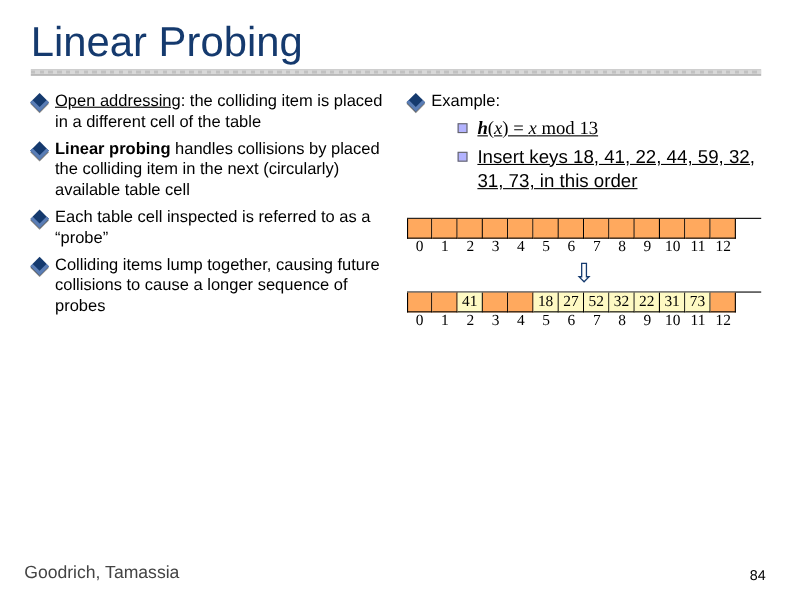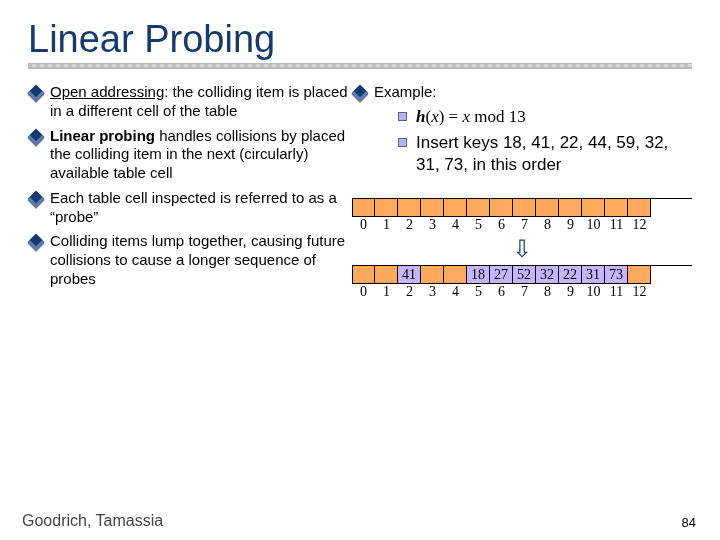--- a/index.html
+++ b/index.html
@@ -26,21 +26,21 @@
   .title-rule {
     height: 6px;
     border-top: 1px solid #666;
     border-bottom: 2px solid #666;
     background: repeating-linear-gradient(90deg,#777 0 4px,#aaa 4px 8px);
     opacity: .45;
     margin-bottom: 14px;
   }
   .cols {
     display: flex;
-    gap: 4px;
+    gap: 22px;
   }
   .left { flex: 0 0 320px; }
   .right { flex: 1; }
   ul.bul1 { list-style: none; padding: 0; margin: 0; }
   ul.bul1 > li {
     position: relative;
     padding-left: 22px;
     font-size: 15px;
     line-height: 1.25;
     margin-bottom: 6px;
@@ -48,21 +48,21 @@
   .big > li { font-size: 20px; }
   ul.bul1 > li::before {
     content: "";
     position: absolute;
     left: 2px; top: 4px;
     width: 12px; height: 12px;
     background: #153a6e;
     transform: rotate(45deg);
     box-shadow: inset -3px -3px 0 #5a7db5, 1px 1px 0 #888;
   }
-  .sub { list-style: none; padding: 0 0 0 24px; margin: 4px 0 12px 0; }
+  .sub { list-style: none; padding: 0 0 0 24px; margin: 4px 0 12px 0; text-decoration: underline; }
   .sub > li {
     position: relative;
     padding-left: 18px;
     font-size: 17px;
     line-height: 1.3;
     margin-bottom: 4px;
   }
   .sub > li::before {
     content: "";
     position: absolute;
@@ -83,21 +83,21 @@
   }
   .tbl {
     display: flex;
   }
   .cell {
     width: 23px; height: 18px;
     border-right: 1px solid #000;
     border-bottom: 1px solid #000;
     display: flex; align-items: center; justify-content: center;
     font-size: 14px;
-    background: #c4b5fd;
+    background: #fef9c3;
   }
   .cell.empty { background: #ffa95e; }
   .cell:first-child { border-left: 1px solid #000; }
   .tbl { border-top: 1px solid #000; }
   .labels {
     display: flex;
     margin-top: 0;
   }
   .lab {
     width: 23px;

